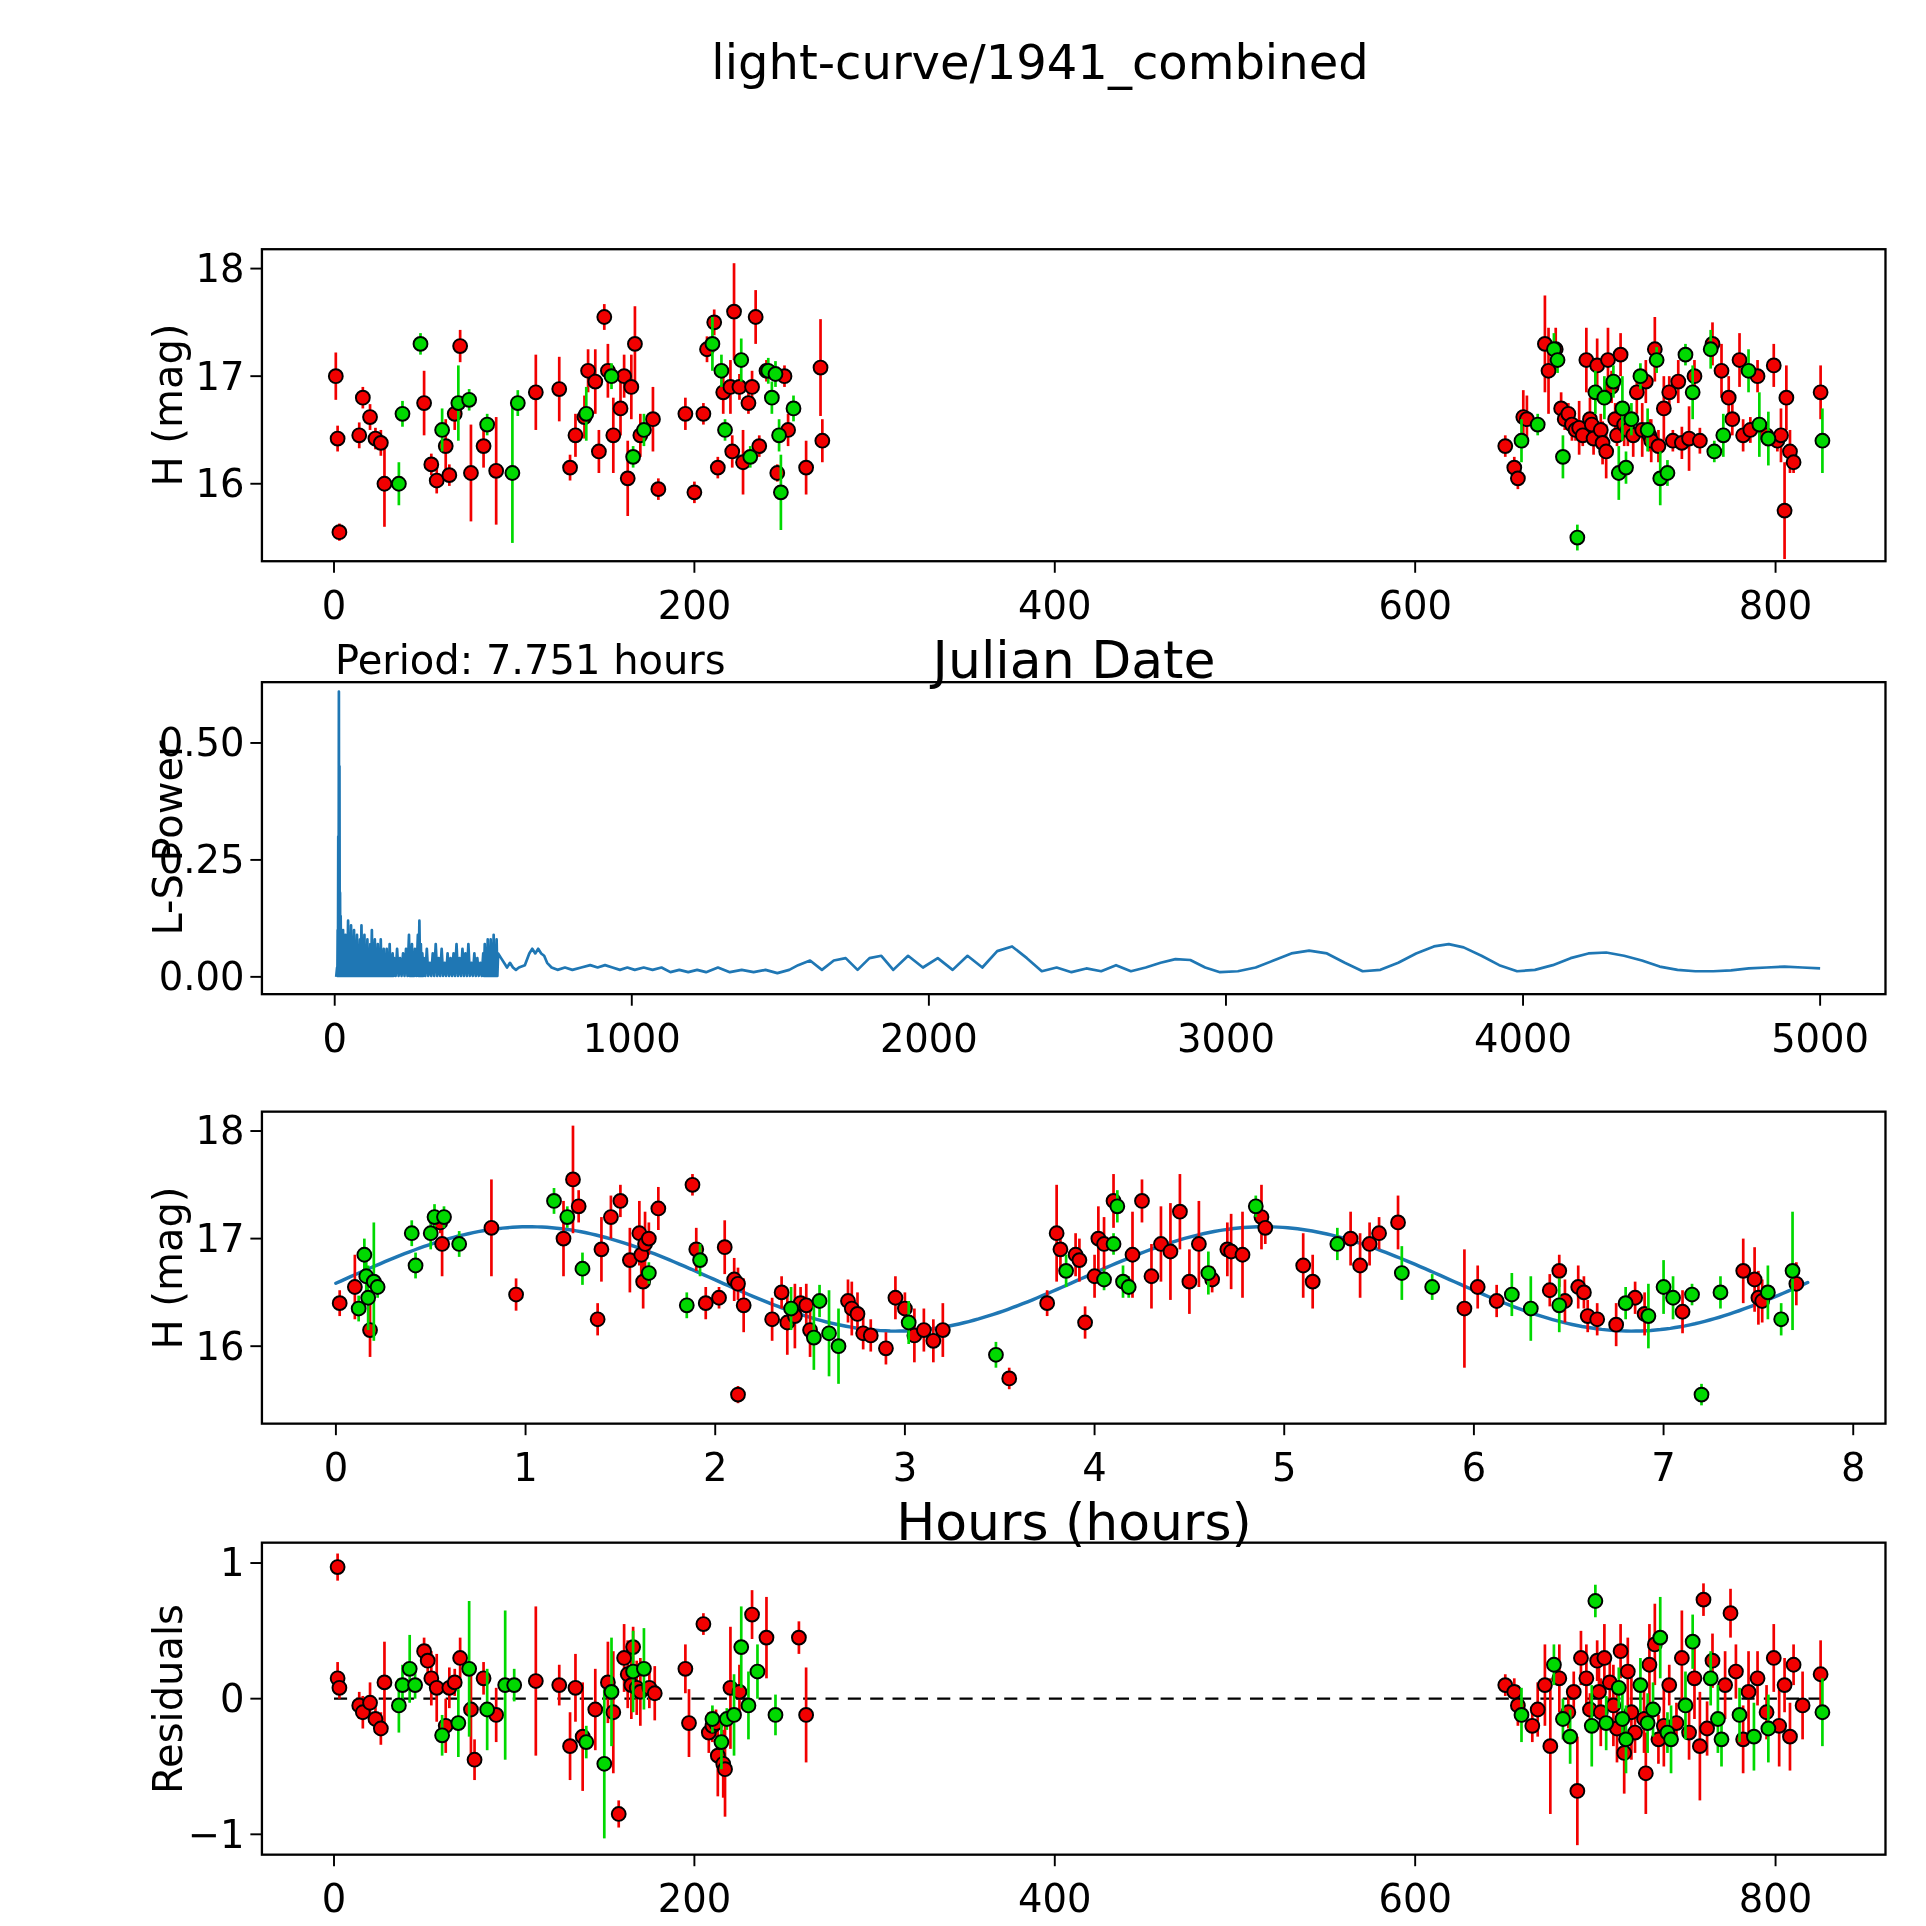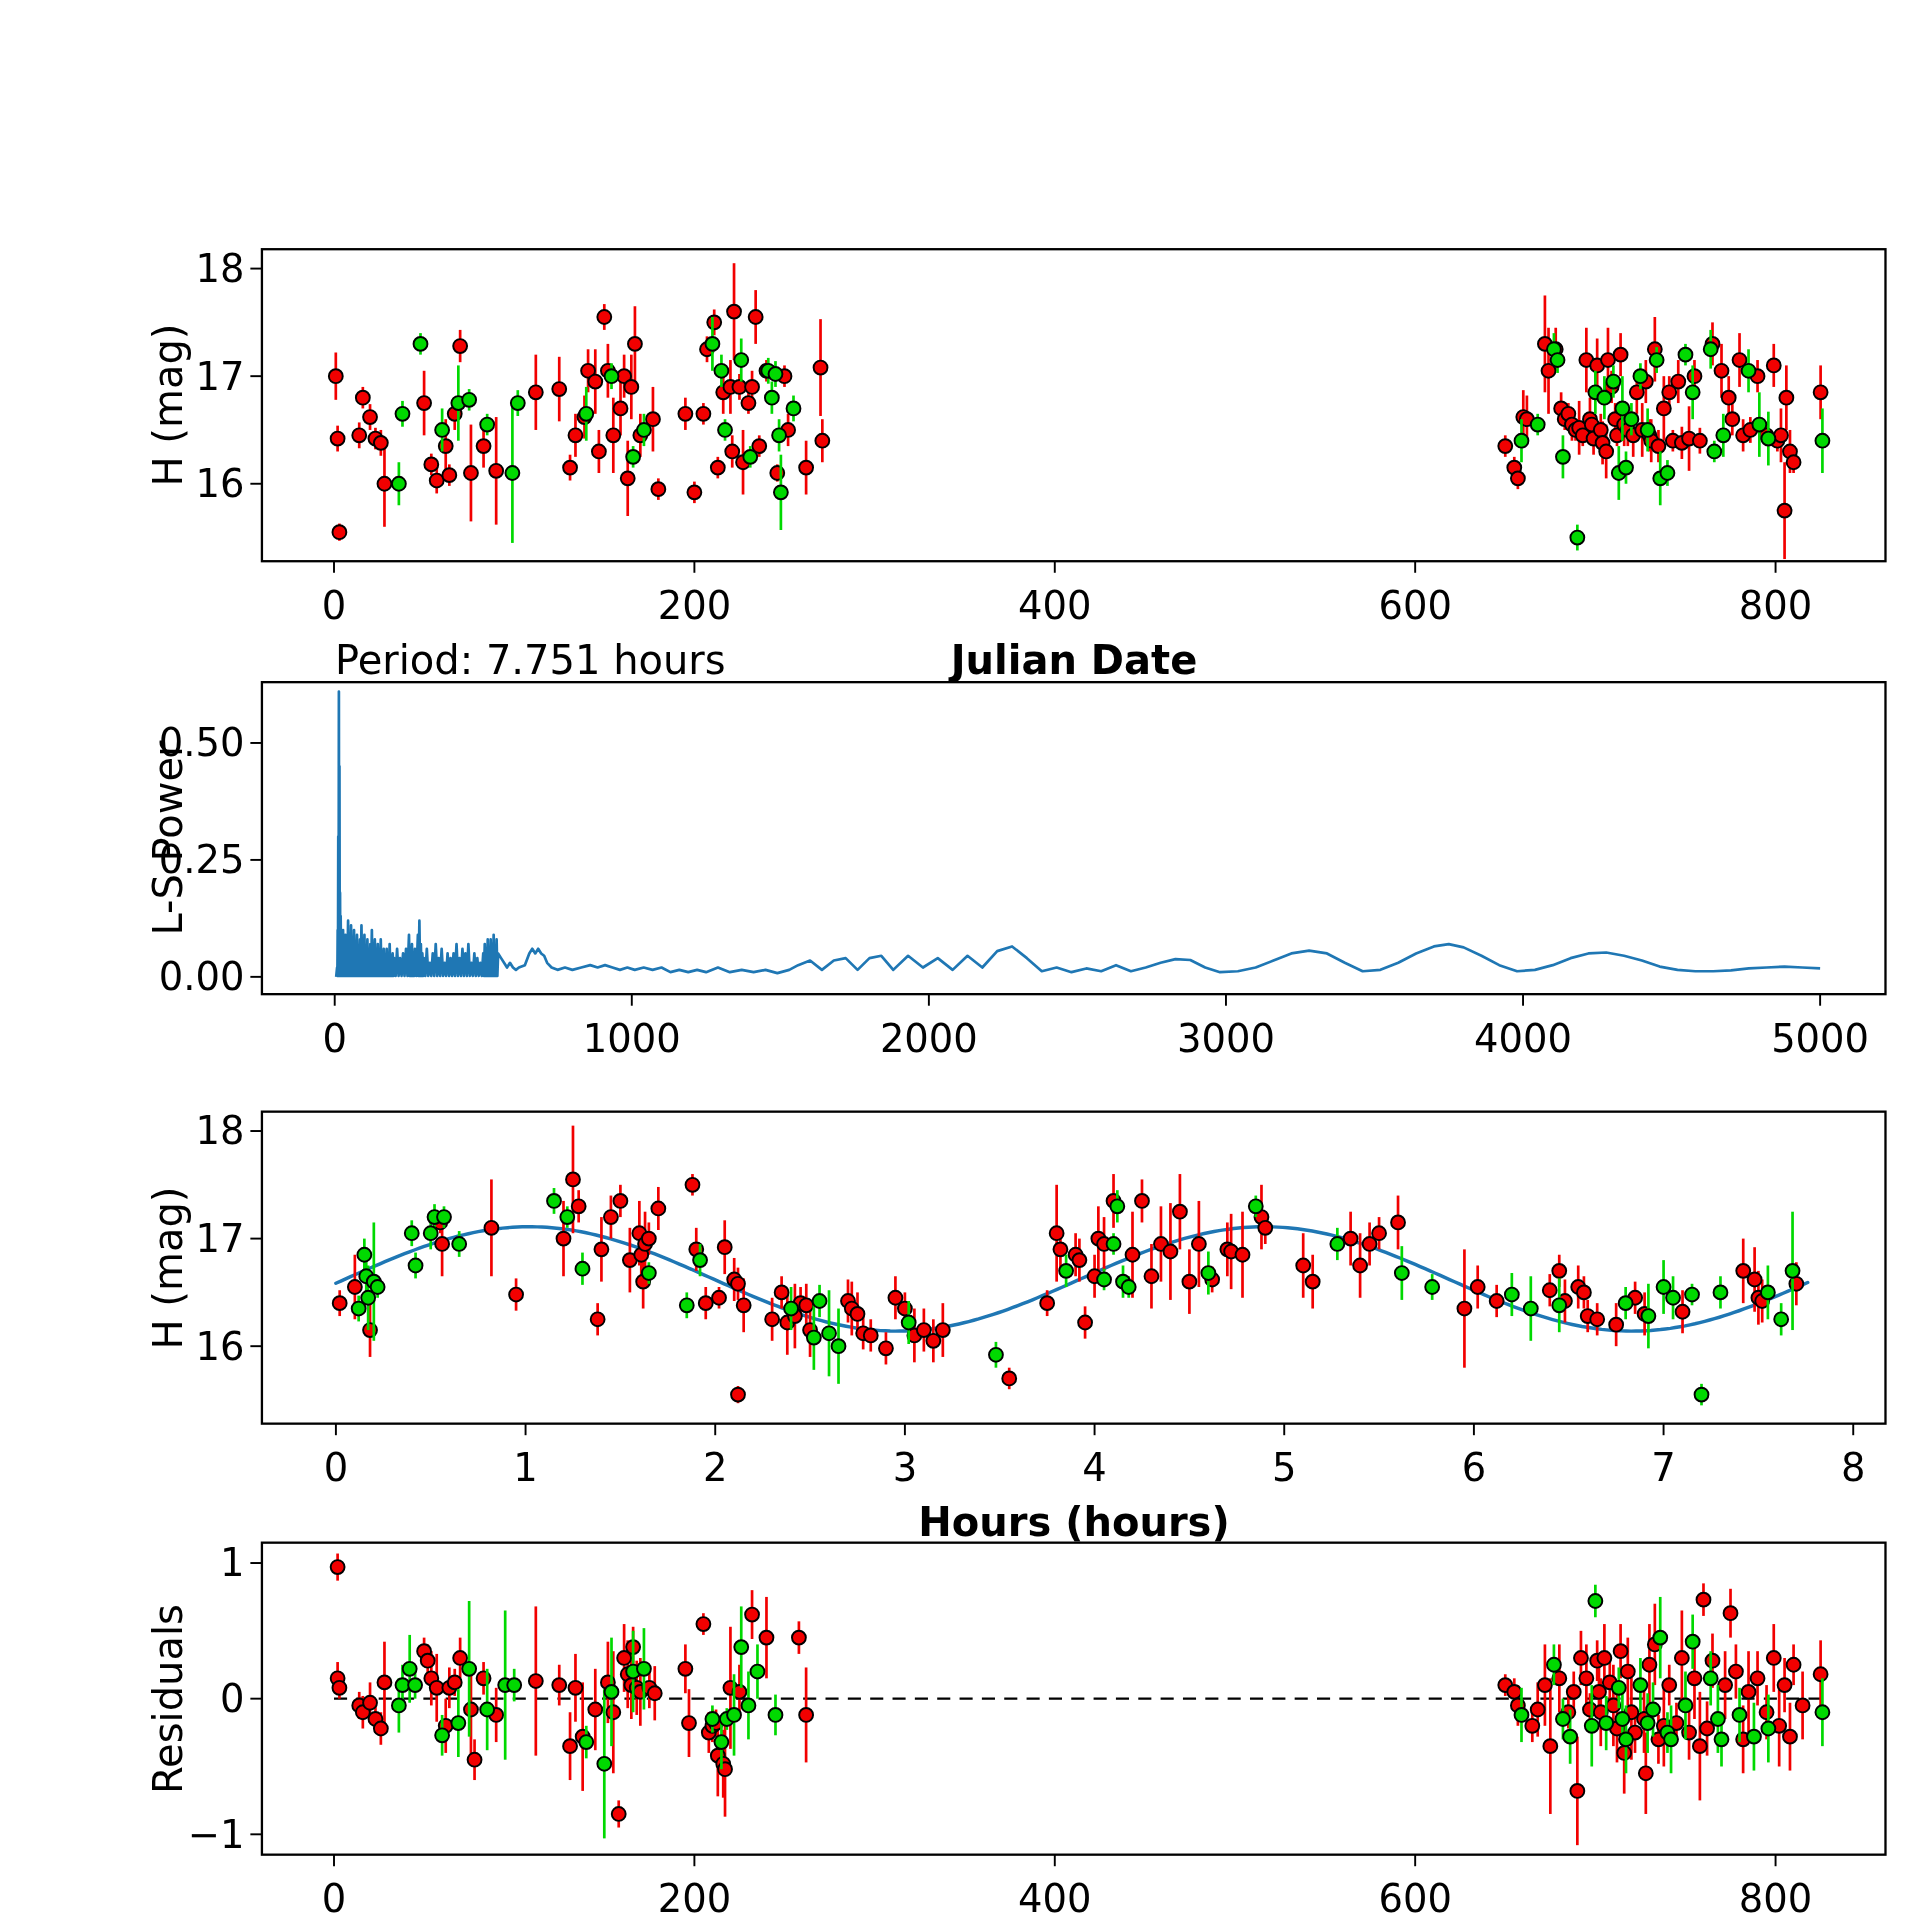--- a/index.html
+++ b/index.html
@@ -1,20 +1,20 @@
 <!DOCTYPE html>
 <html style="font-size:6.2px"><head>
 <meta charset="utf-8">
 <style>
   html,body{margin:0;padding:0;background:#ffffff;width:2080px;height:2080px;overflow:hidden;}
   .fig{position:relative;width:2080px;height:2080px;background:#ffffff;
        font-family:"DejaVu Sans","Liberation Sans",sans-serif;color:#000;}
   .lbl{position:absolute;white-space:nowrap;color:#000;}
   .title{font-size:48px;transform:translate(-50%,-50%);}
-  .xlabel{font-size:40px;transform:translate(-50%,-50%);font-weight:bold;}
+  .xlabel{font-size:52px;transform:translate(-50%,-50%);}
   .annot{font-size:40px;transform:translate(0,-50%);}
   .ylabel{font-size:40px;transform:translate(-50%,-50%) rotate(-90deg);}
   svg{position:absolute;left:0;top:0;}
 </style>
 </head>
 <body>
 
 <div class="fig">
   <svg id="plot-svg" width="2080" height="2080" viewBox="0 0 5400 5400">
       <line x1="871.803551609323" y1="1038.0344827586202" x2="871.803551609323" y2="915.1379310344829" stroke="#f20000" stroke-width="7"></line>
@@ -1053,20 +1053,21 @@
       <line x1="4609.633740288568" y1="4815" x2="4609.633740288568" y2="4845" stroke="#000" stroke-width="5"></line>
       <text x="4609.633740288568" y="4965" text-anchor="middle" font-size="100" fill="#000" font-family="&quot;DejaVu Sans&quot;,&quot;Liberation Sans&quot;,sans-serif">800</text>
       <line x1="650" y1="4762.173913043478" x2="680" y2="4762.173913043478" stroke="#000" stroke-width="5"></line>
       <text x="635" y="4797.173913043478" text-anchor="end" font-size="100" fill="#000" font-family="&quot;DejaVu Sans&quot;,&quot;Liberation Sans&quot;,sans-serif">−1</text>
       <line x1="650" y1="4410" x2="680" y2="4410" stroke="#000" stroke-width="5"></line>
       <text x="635" y="4445" text-anchor="end" font-size="100" fill="#000" font-family="&quot;DejaVu Sans&quot;,&quot;Liberation Sans&quot;,sans-serif">0</text>
       <line x1="650" y1="4057.826086956522" x2="680" y2="4057.826086956522" stroke="#000" stroke-width="5"></line>
       <text x="635" y="4092.826086956522" text-anchor="end" font-size="100" fill="#000" font-family="&quot;DejaVu Sans&quot;,&quot;Liberation Sans&quot;,sans-serif">1</text>
     </svg>
 
+  <div class="lbl title" style="left:1040px;top:62px;">light-curve/1941_combined</div>
 
   <div class="lbl ylabel" style="left:168px;top:405px;">H (mag)</div>
   <div class="lbl annot" style="left:335px;top:660px;">Period: 7.751 hours</div>
   <div class="lbl xlabel" style="left:1074px;top:660px;">Julian Date</div>
 
   <div class="lbl ylabel" style="left:168px;top:838px;">L-S Power</div>
 
   <div class="lbl ylabel" style="left:168px;top:1268px;">H (mag)</div>
   <div class="lbl xlabel" style="left:1074px;top:1522px;">Hours (hours)</div>
 

